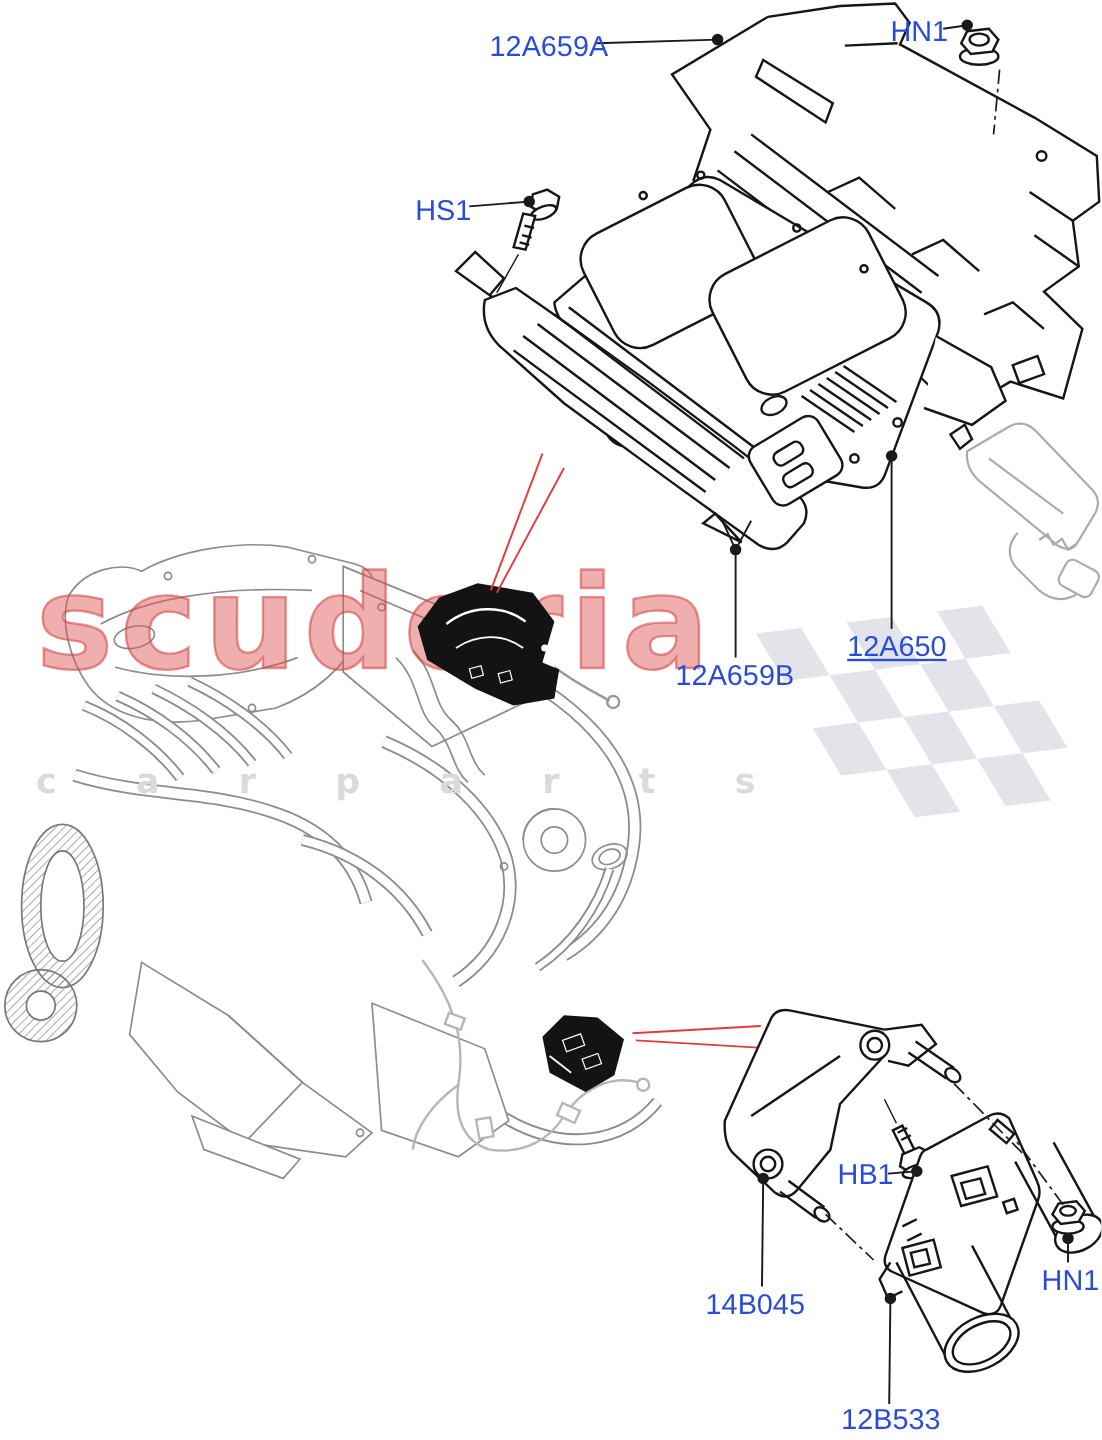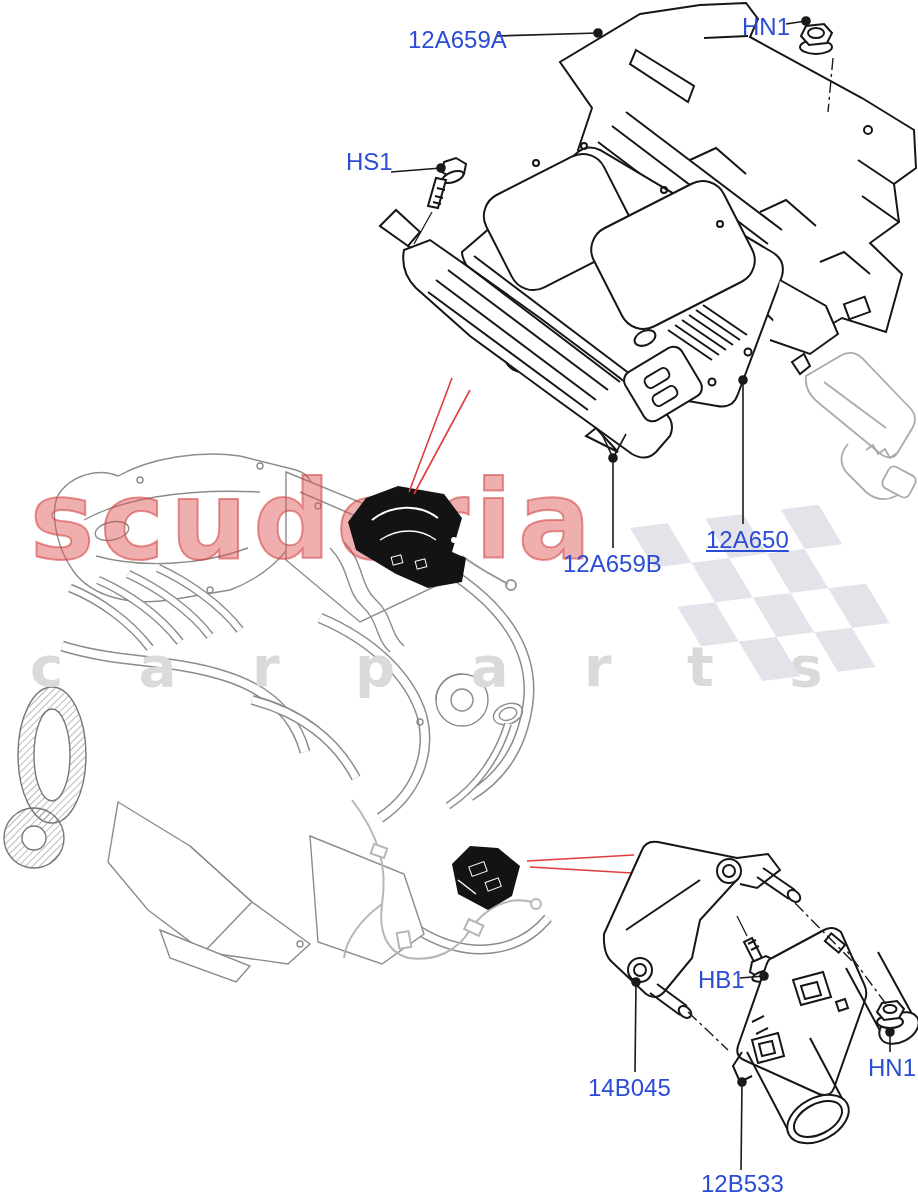--- a/index.html
+++ b/index.html
@@ -4,21 +4,21 @@
 <style>
   html,body{margin:0;padding:0;background:#ffffff;}
   .stage{position:relative;width:918px;height:1200px;background:#ffffff;overflow:hidden;
          font-family:"Liberation Sans",sans-serif;}
   .layer{position:absolute;left:0;top:0;}
   .wm-brand{position:absolute;left:30px;top:458px;z-index:2;
             font-family:"DejaVu Sans",sans-serif;font-weight:bold;font-size:108px;
             letter-spacing:6px;color:rgba(224,88,88,0.48);
             -webkit-text-stroke:2px rgba(210,62,62,0.55);white-space:nowrap;}
   .wm-sub{position:absolute;left:30px;top:634px;z-index:2;
-          font-family:"DejaVu Sans",sans-serif;font-weight:bold;font-size:56px;
+          font-family:"DejaVu Sans",sans-serif;font-weight:bold;font-size:29px;
           letter-spacing:28px;color:#dadada;white-space:nowrap;}
   .flag{z-index:2;}
   #engine-layer{z-index:1;}
   #parts-layer{z-index:3;}
   .part-label{position:absolute;z-index:4;font-size:24px;color:#2b4cd7;
               white-space:nowrap;cursor:pointer;}
 </style>
 </head>
 <body>
 
@@ -278,20 +278,20 @@
         <circle cx="636" cy="982" r="4"></circle>
       <path d="M890,1032 L890,1052"></path>
         <circle cx="890" cy="1032" r="4"></circle>
       <path d="M742,1082 L741,1170"></path>
         <circle cx="742" cy="1082" r="4"></circle>
     </g>
   </svg>
 
   <div class="part-label" style="left:408px;top:26px;">12A659A</div>
   <div class="part-label" style="left:742px;top:13px;">HN1</div>
-  <div class="part-label" style="left:346px;top:148px;">HS1</div>
+  <div class="part-label" style="left:346px;top:162px;">HS1</div>
   <div class="part-label" style="left:563px;top:550px;">12A659B</div>
   <div class="part-label" style="left:706px;top:526px;text-decoration:underline;">12A650</div>
   <div class="part-label" style="left:698px;top:966px;">HB1</div>
   <div class="part-label" style="left:588px;top:1074px;">14B045</div>
   <div class="part-label" style="left:868px;top:1054px;">HN1</div>
   <div class="part-label" style="left:701px;top:1170px;">12B533</div>
 </div>
 
 </body></html>

